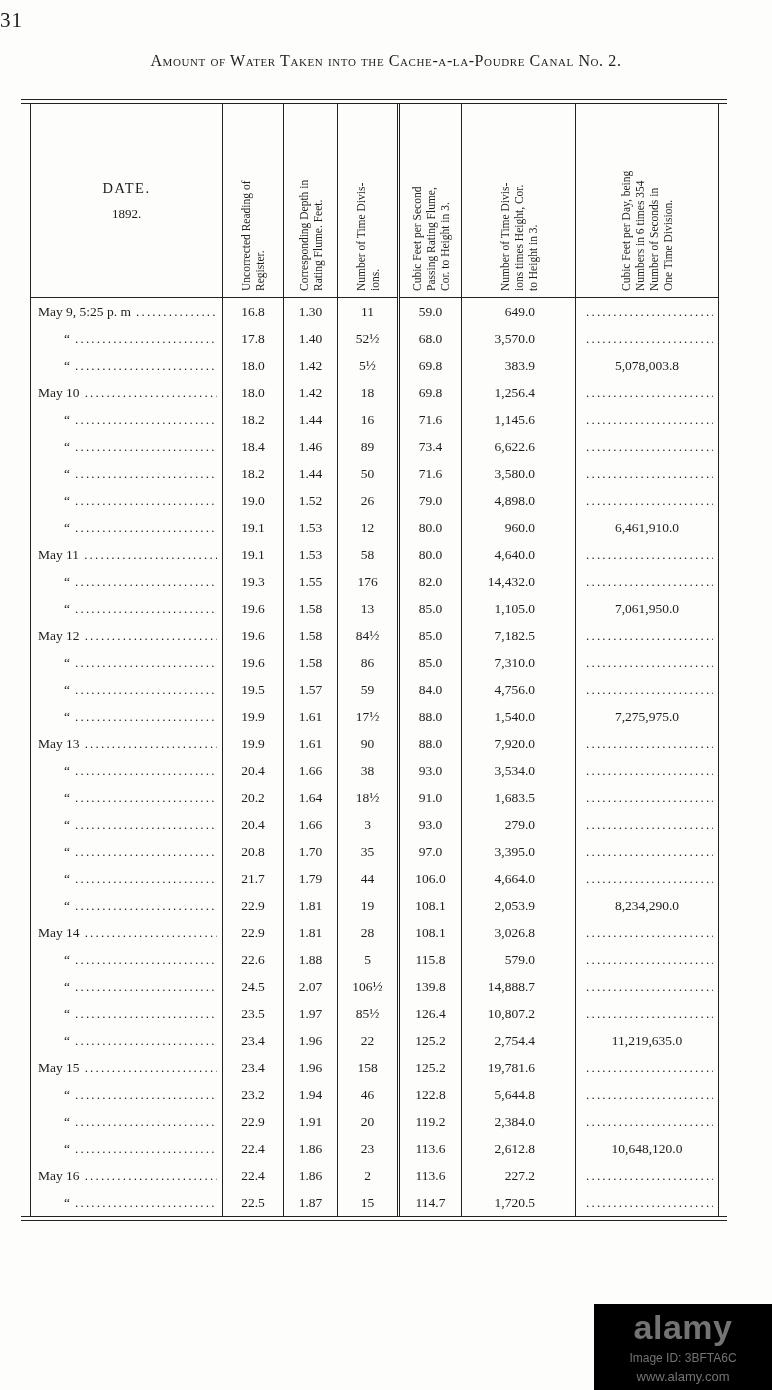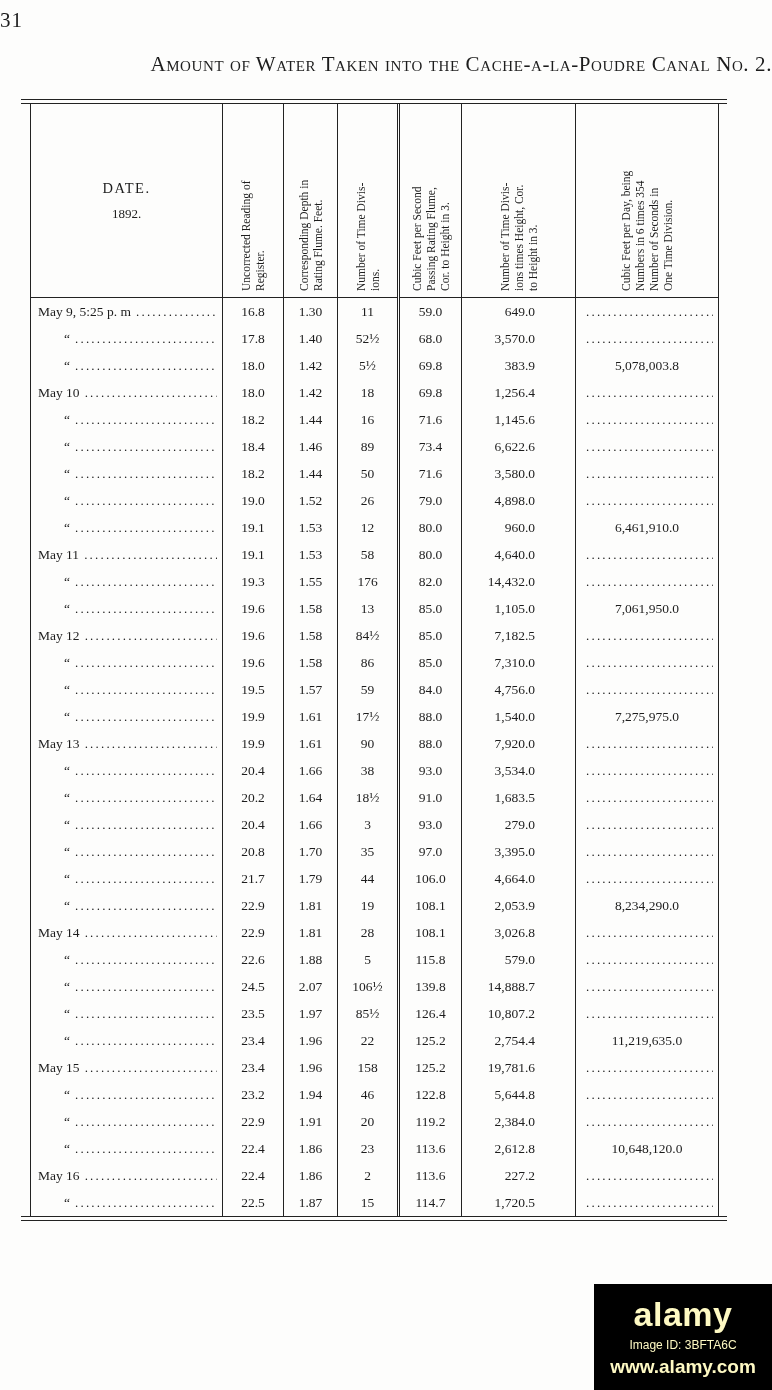--- a/index.html
+++ b/index.html
@@ -11,23 +11,23 @@
     color: #1d1d1d;
     overflow: hidden;
   }
 
   .page-number {
     position: absolute; top: 8px; left: 0; right: 0;
     text-align: left; font-size: 21px; letter-spacing: 1px;
   }
   .doc-title {
     position: absolute; top: 52px; left: 0; right: 0;
-    text-align: right;
+    text-align: center;
     font-variant: small-caps;
-    font-size: 21px; letter-spacing: 0.6px;
+    font-size: 16px; letter-spacing: 0.6px;
   }
 
   .table-wrap { position: absolute; top: 99px; left: 30px; width: 688px; }
 
   .rule {
     height: 3px;
     border-top: 1.4px solid #222;
     border-bottom: 1.4px solid #222;
     margin-left: -9px; margin-right: -9px;
   }
@@ -89,29 +89,29 @@
     letter-spacing: 2.2px;
     font-size: 13px;
   }
   .leader::after {
     content: "..........................................................................................";
   }
   .c-cfd.filled .flexline { justify-content: center; }
 
   .watermark {
     position: absolute; right: 0; bottom: 0;
-    width: 178px; height: 106px;
-    background: #000; color: #fef9c3;
+    width: 178px; height: 86px;
+    background: #000; color: #737373;
     display: flex; flex-direction: column;
     align-items: center; justify-content: center;
     font-family: "Liberation Sans", sans-serif;
   }
   .wm-brand { font-size: 34px; font-weight: 700; letter-spacing: 0.5px; line-height: 1; margin-bottom: 7px; }
   .wm-id { font-size: 12px; margin-bottom: 4px; }
-  .wm-url { font-size: 19px; font-weight: 700; }
+  .wm-url { font-size: 13px; font-weight: 400; }
 </style>
 </head>
 <body>
 
 <div class="page-number">31</div>
 <div class="doc-title">Amount of Water Taken into the Cache-a-la-Poudre Canal No. 2.</div>
 
 <div class="table-wrap">
   <div class="rule"></div>
   <table class="data">

